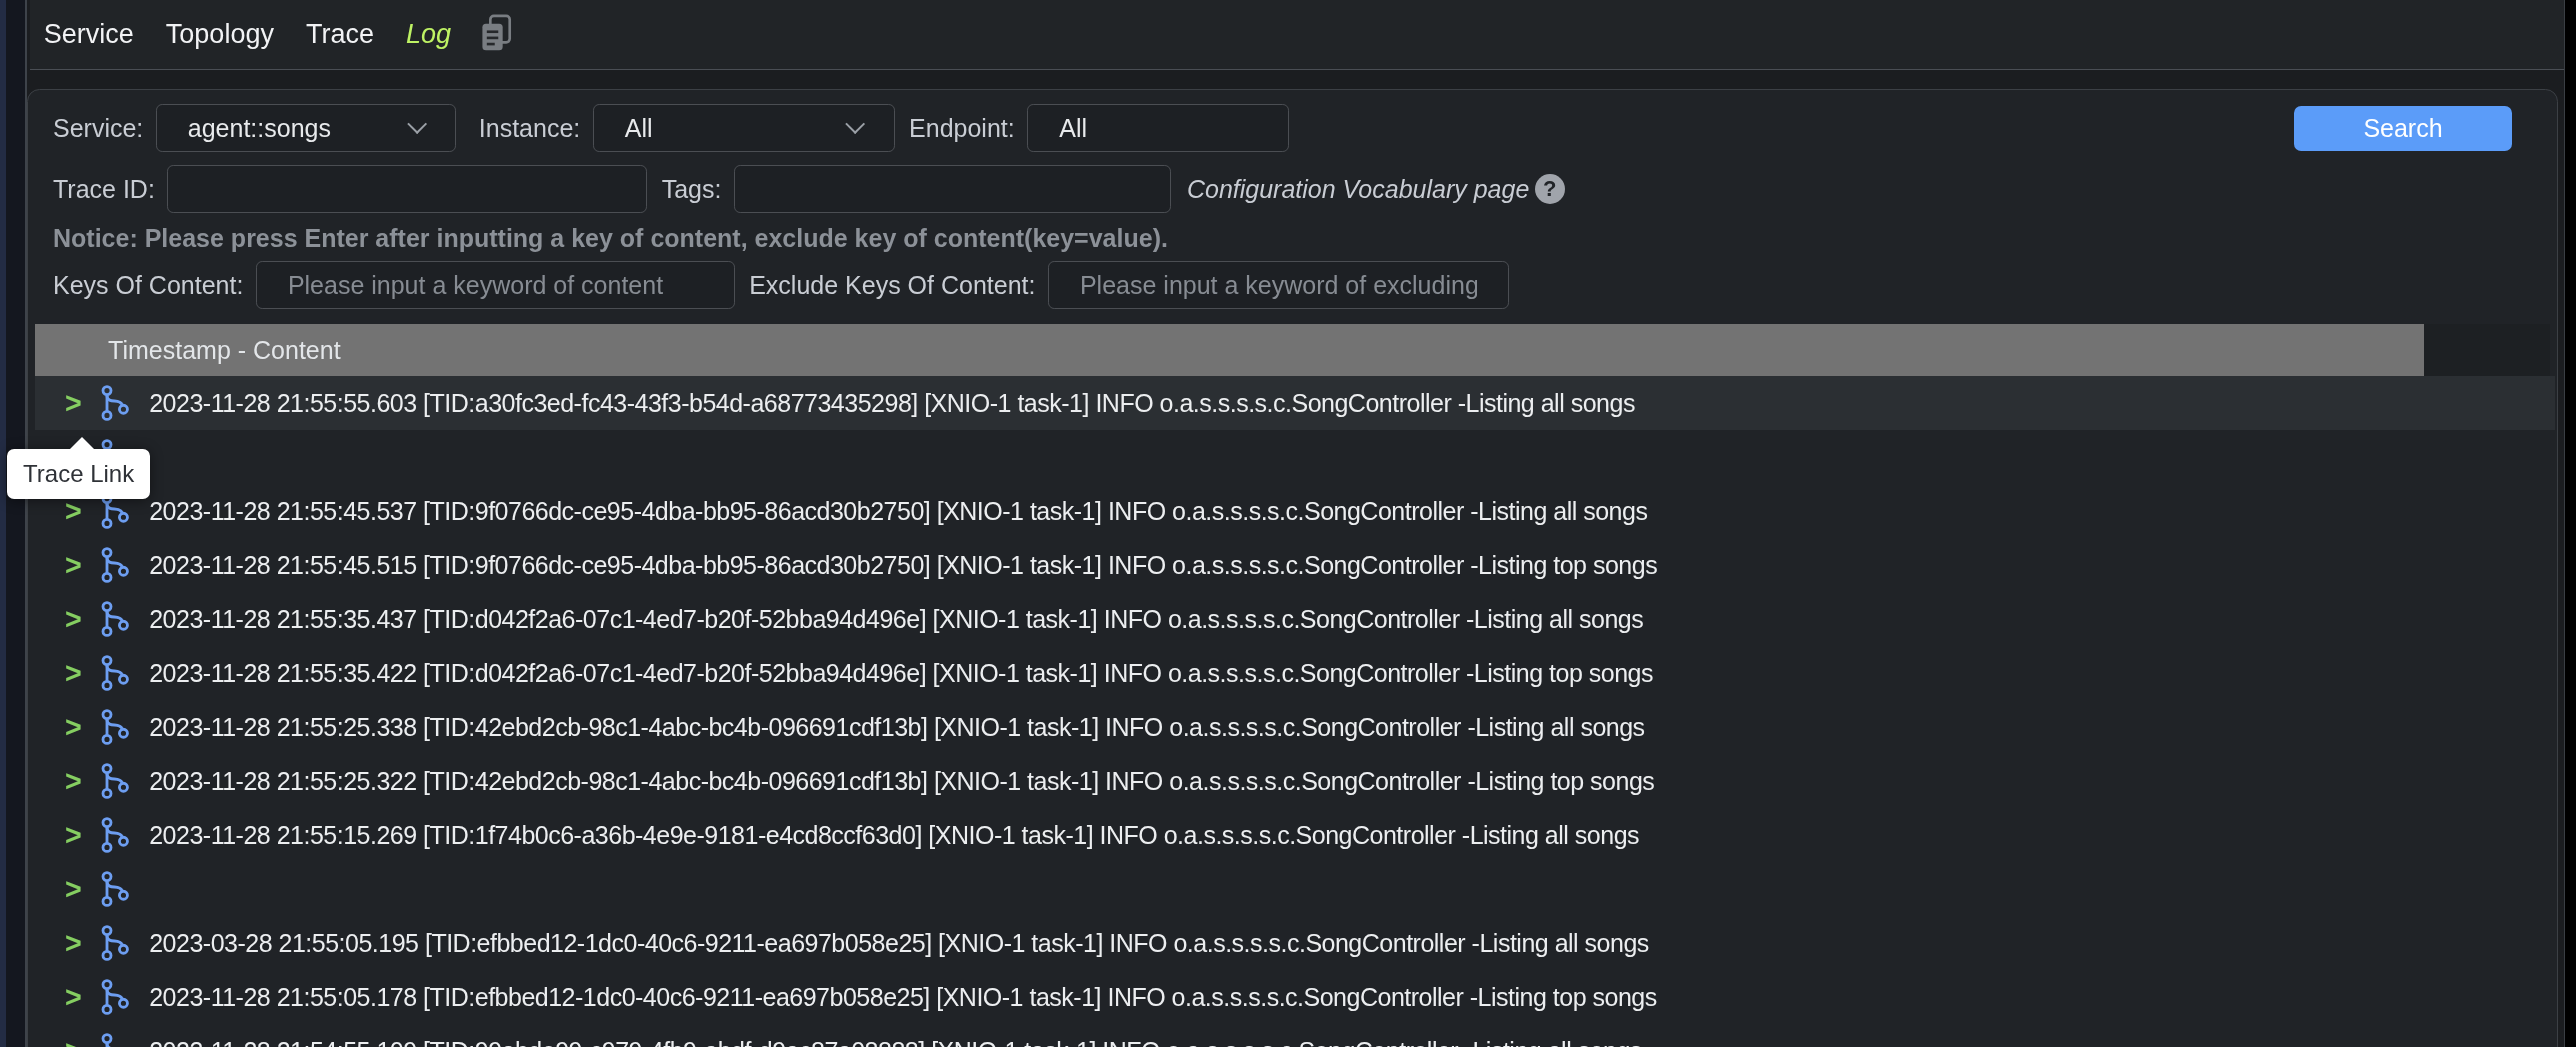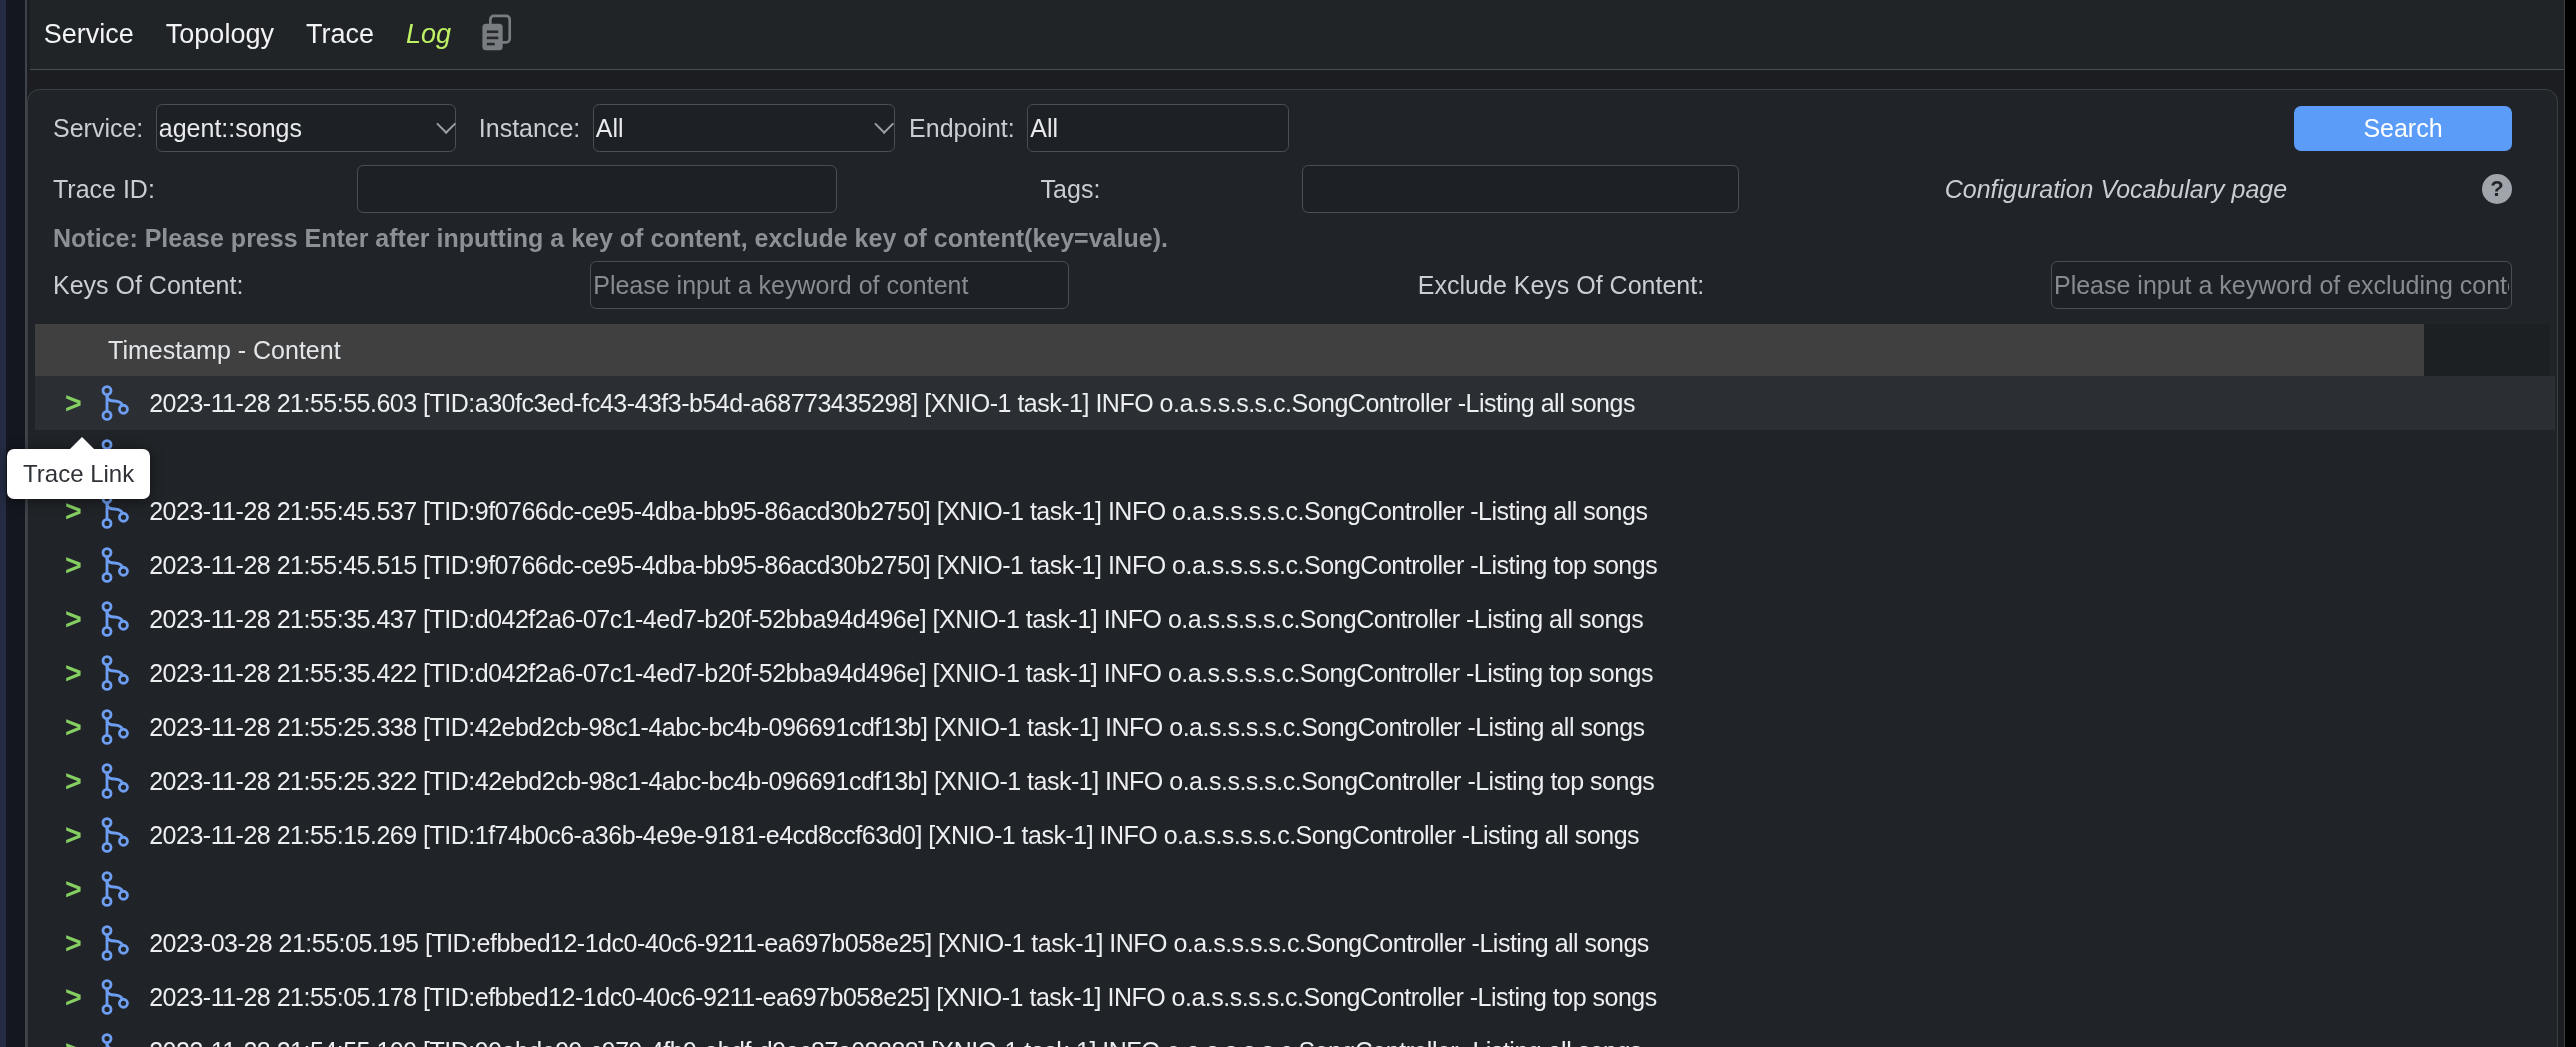--- a/index.html
+++ b/index.html
@@ -27,28 +27,28 @@
     display:flex; align-items:center; gap:32px; padding-left:14.3px;
   }
   .nav-item { font-size:27px; color:#f2f3f5; cursor:pointer; }
   .nav-item.active { color:#bef264;font-style:italic; }
   .copy-icon { display:inline-block; margin-left:-5.4px; }
   
   .panel {
     position:absolute; left:27px; top:89px; width:2531px; height:982px;
     background:#202327; border:1.8px solid #3c4045; border-radius:12.5px 12.5px 0 0;
   }
-  .frow { position:absolute; left:25px; right:45px; height:48px; display:flex; align-items:center;justify-content:space-between; }
+  .frow { position:absolute; left:25px; right:45px; height:48px; display:flex; align-items:center; }
   .frow1 { top:14.3px; }
   .frow2 { top:75px; }
   .frow4 { top:171px; }
   .f-label { font-size:25px; color:#c9cdd4; margin-right:12.5px; white-space:nowrap; }
   .inp, .select {
     height:48px; background:#1d2024; border:1.8px solid #4b4e53; border-radius:6.2px;
-    color:#e8eaec; font-size:25px; padding:0 2px;
+    color:#e8eaec; font-size:25px; padding:0 31px;
     font-family:"Liberation Sans", sans-serif;
   }
   .inp::placeholder { color:#878c93; }
   .select { display:flex; align-items:center; justify-content:space-between; cursor:pointer; }
   .caret {
     width:14.3px; height:14.3px; border-right:2.7px solid #9ba0a7; border-bottom:2.7px solid #9ba0a7;
     transform:rotate(45deg) translate(-2.7px,-2.7px); margin-left:10.7px; flex:none;
   }
   .w-select1 { width:300px; } .w-select2 { width:302px; margin-right:14.3px; }
   .w-endpoint { width:262px; }
@@ -63,21 +63,21 @@
   .vocab { font-size:25px; color:#c9cdd4; white-space:nowrap; cursor:pointer;font-style:italic; }
   .help-icon {
     display:inline-flex; align-items:center; justify-content:center;
     width:30px; height:30px; border-radius:50%; background:#a0a4ab; color:#212428;
     font-size:22px; font-weight:bold; margin-left:5.4px; cursor:pointer; flex:none;
   }
   .notice { position:absolute; left:25px; top:134px; font-size:25px; font-weight:bold; color:#8c9198; }
   
   .tbl-header {
     position:absolute; left:7.1px; top:234px; width:2389px; height:52px;
-    background:#404040; display:flex; align-items:center; padding-left:73px;
+    background:#737373; display:flex; align-items:center; padding-left:73px;
     font-size:25px; color:#e3e6e9;
   }
   .tbl-header-gutter { position:absolute; left:2396px; right:7.1px; top:234px; height:52px; background:#1d2023; }
   .rows { position:absolute; left:7.1px; right:1.8px; top:286px; bottom:0; overflow:hidden; }
   .log-row { height:54px; display:flex; align-items:center; padding-left:30px; }
   .log-row.hovered { background:#2b2f33; }
   .expand { color:#85ce61; font-size:28.6px; font-weight:600; width:27px; cursor:pointer; flex:none; }
   .branch { margin:0 18px 0 7.1px; flex:none; cursor:pointer; }
   .row-text { font-size:25px; color:#eceef0; letter-spacing:-0.5px; white-space:nowrap; }
   

